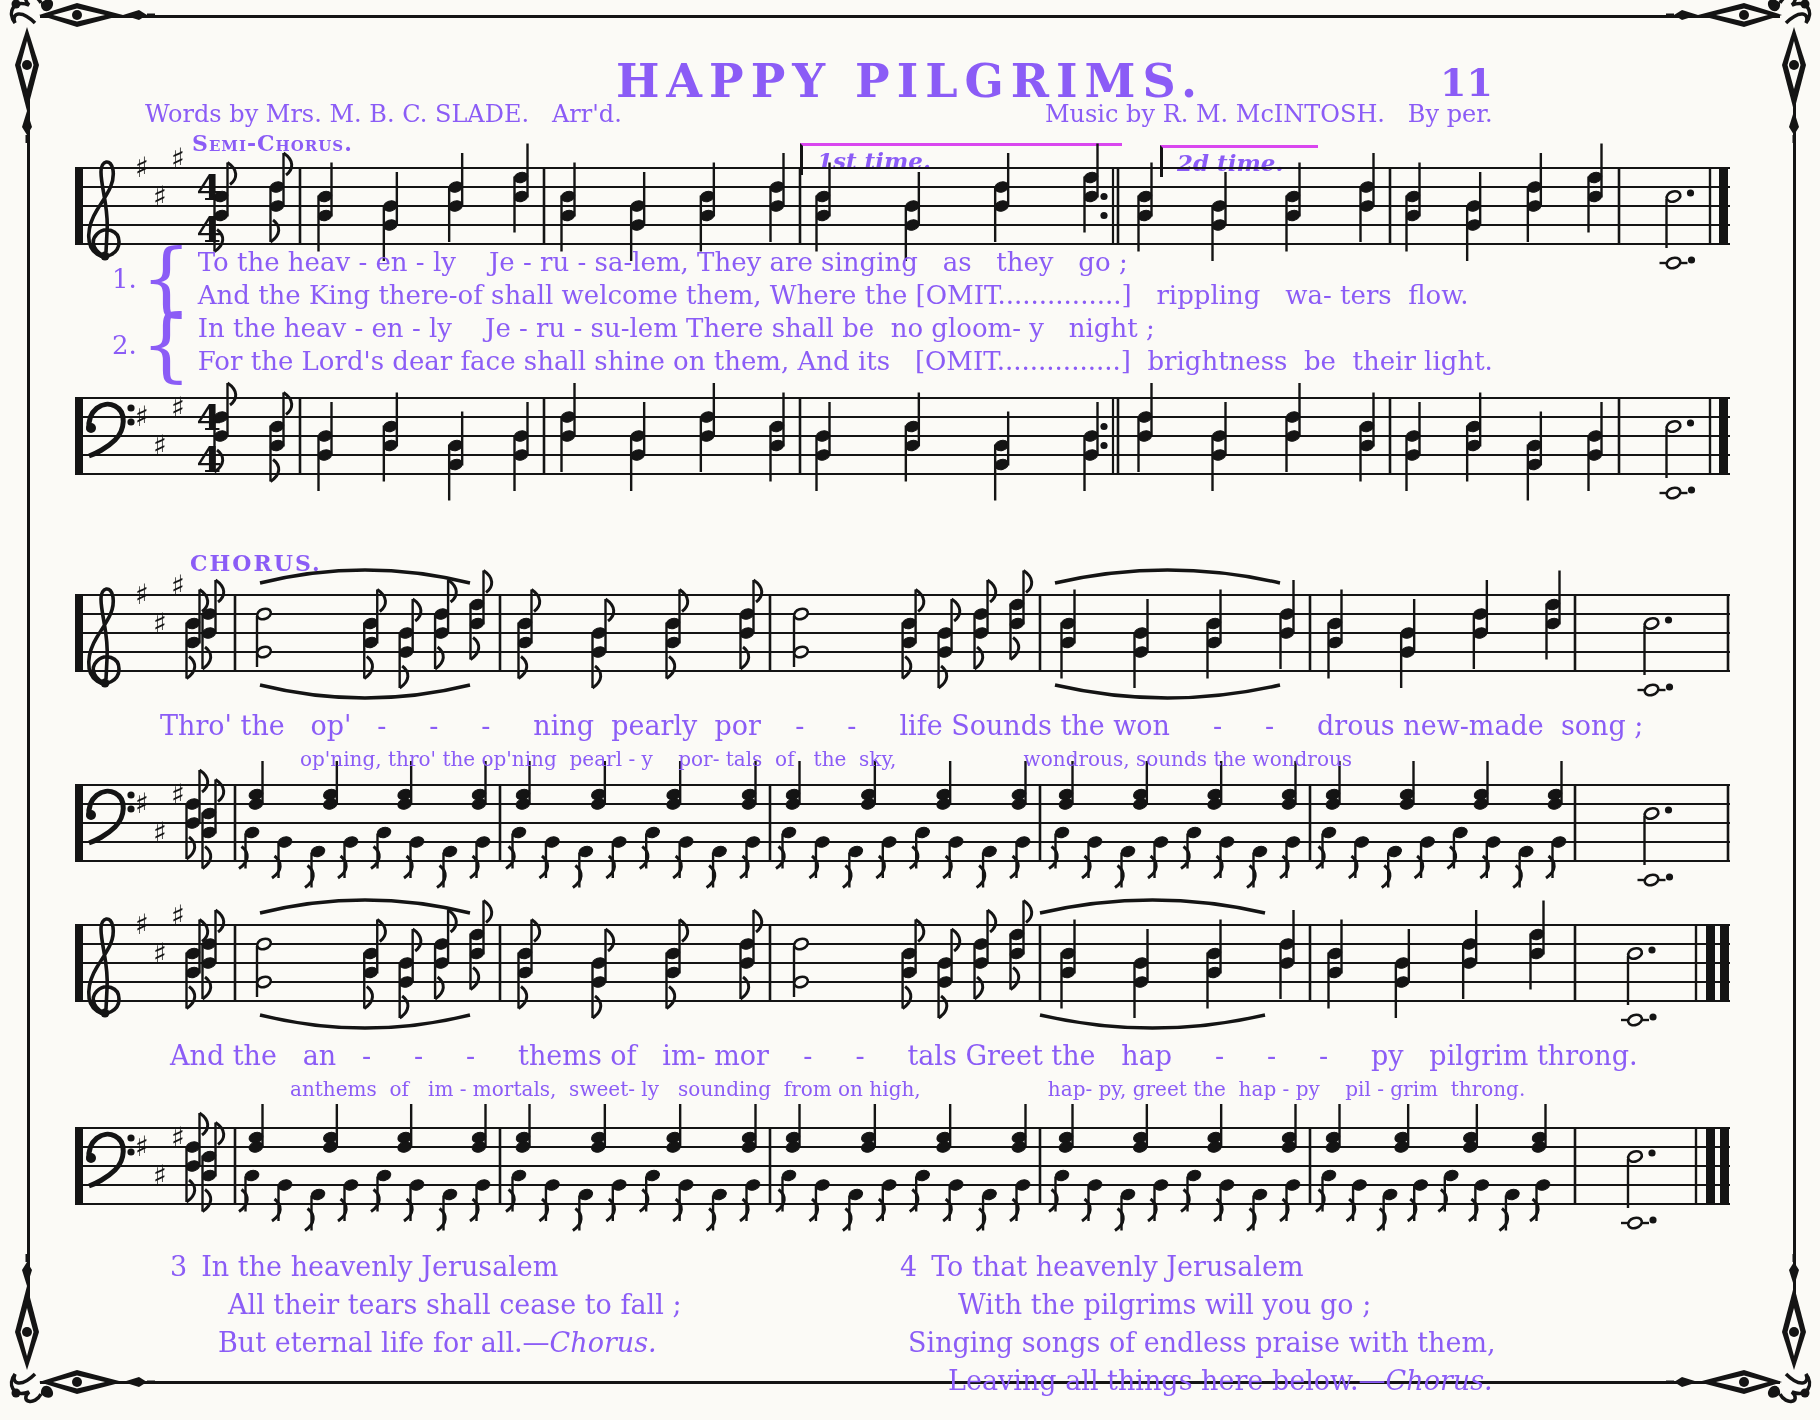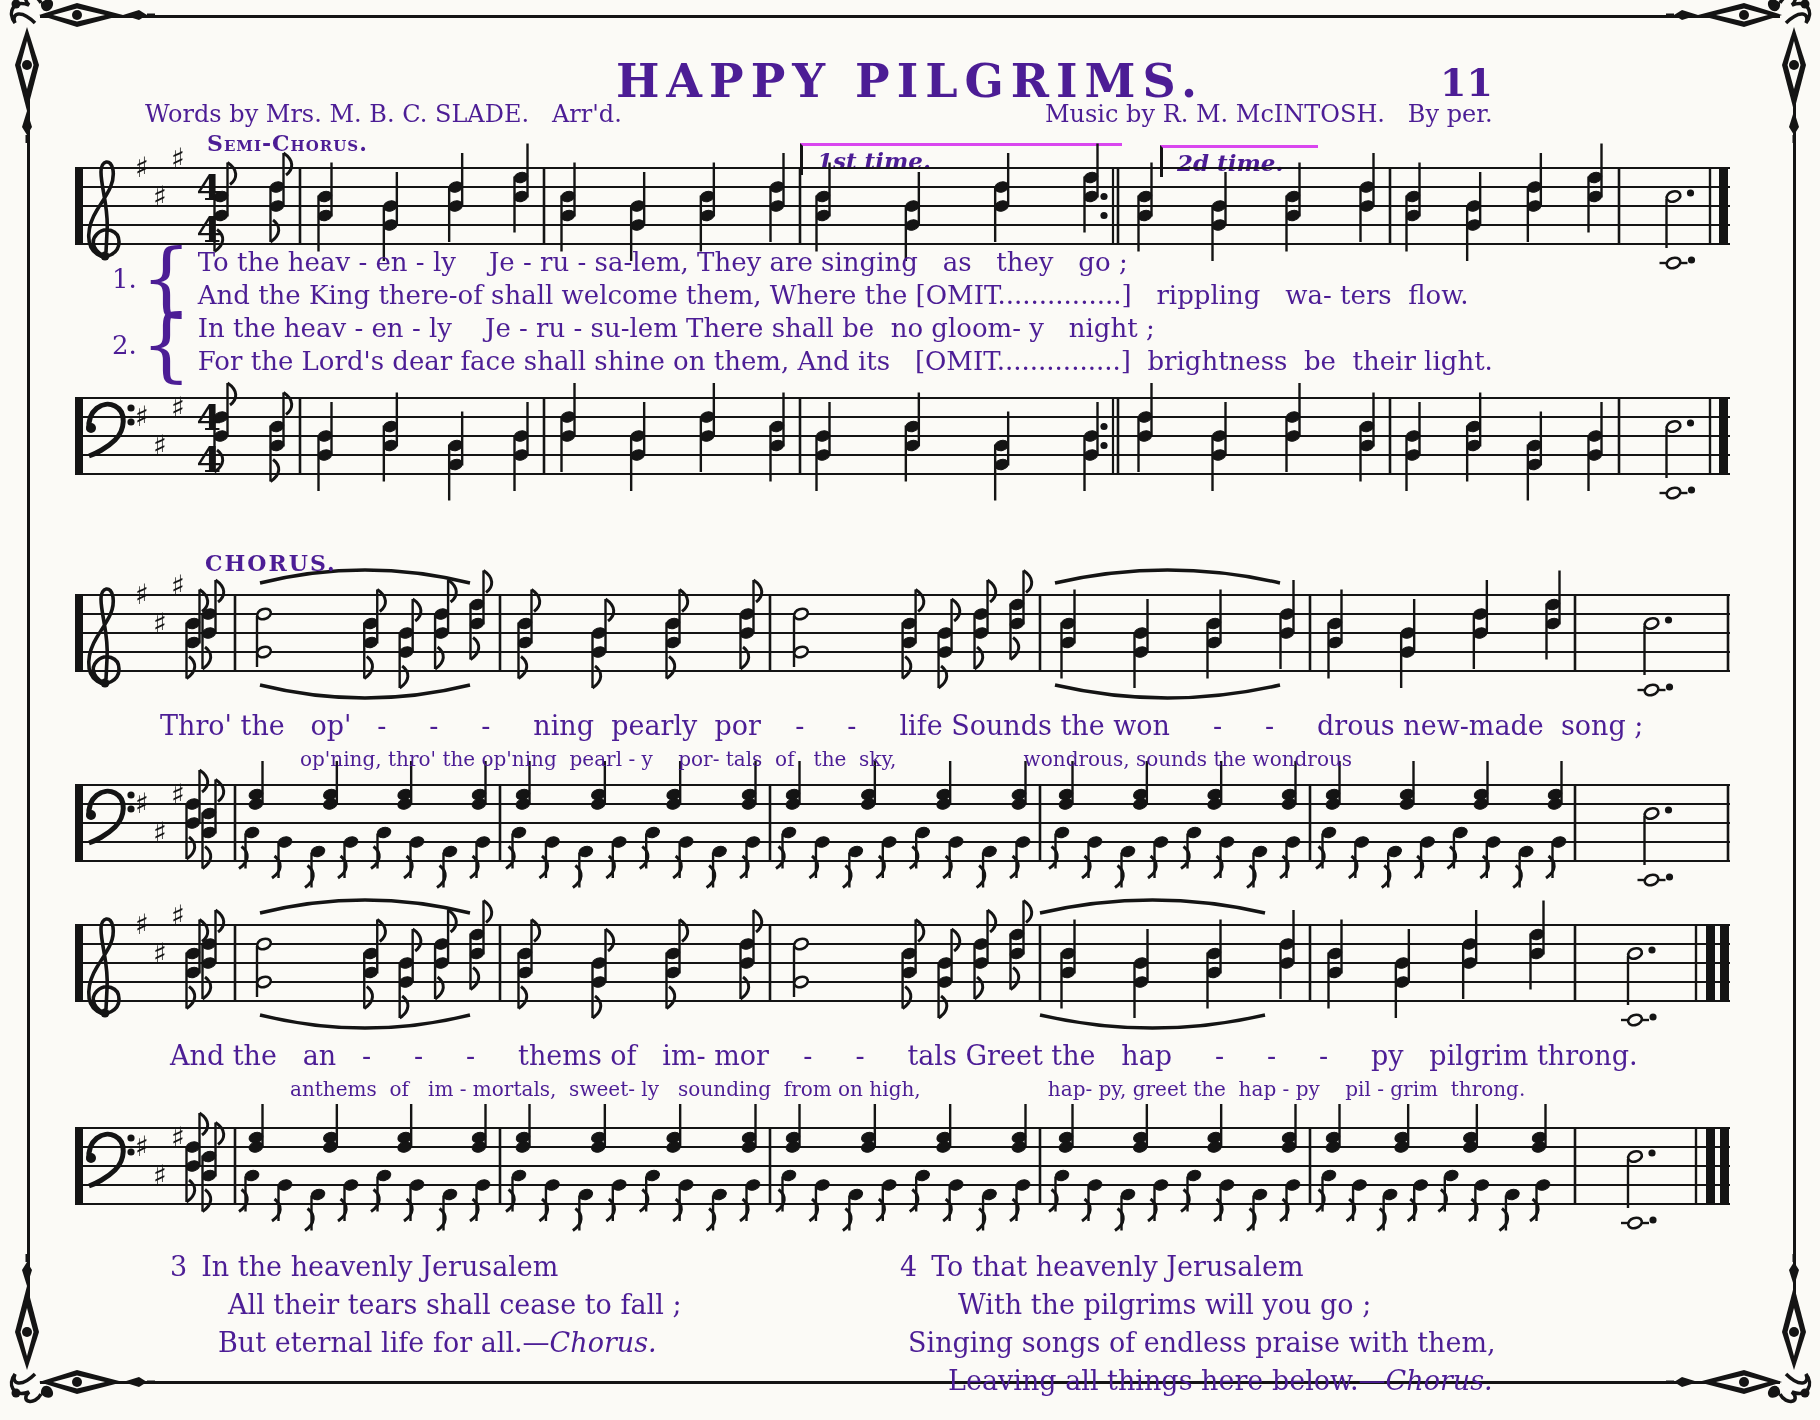--- a/index.html
+++ b/index.html
@@ -1,28 +1,28 @@
 <!DOCTYPE html>
 <html><head>
 <meta charset="utf-8">
 <style>
   html,body{margin:0;padding:0;background:#e8e6e0;}
-  .page{position:relative;width:1820px;height:1420px;background:#fbfaf6;color:#4c1d95;
+  .page{position:relative;width:1820px;height:1420px;background:#fbfaf6;color:#8b5cf6;
         font-family:"DejaVu Serif", "Liberation Serif", serif;overflow:hidden;}
   
   .bline{position:absolute;background:#141414;}
   .corner{position:absolute;width:150px;height:150px;}
   
   .title{position:absolute;left:0;right:0;top:54px;text-align:center;font-size:46px;font-weight:bold;
          letter-spacing:7px;}
   .pagenum{position:absolute;left:1440px;top:60px;font-size:38px;font-weight:bold;}
   .credit{position:absolute;top:100px;font-size:24px;white-space:pre;}
   .credit.left{left:145px;}
   .credit.right{left:1045px;}
-  .seclabel{position:absolute;font-size:22px;font-weight:bold;font-variant:small-caps;letter-spacing:1px;margin-left:15px;}
+  .seclabel{position:absolute;font-size:22px;font-weight:bold;font-variant:small-caps;letter-spacing:1px;}
   .volta{position:absolute;border-top:3px solid #d946ef;border-left:3px solid #141414;height:32px;
          font-size:23px;font-style:italic;font-weight:bold;padding:1px 0 0 14px;box-sizing:border-box;margin-top:17px;}
   
   .vrow{position:absolute;left:112px;display:flex;align-items:center;}
   .vnum{font-size:26px;margin-right:2px;}
   .brace{font-size:80px;font-weight:200;line-height:66px;margin:0 6px 0 2px;font-family:"DejaVu Serif",serif;}
   .vlines div{font-size:26px;line-height:33px;white-space:pre;}
   .clyric{position:absolute;font-size:27px;white-space:pre;}
   .cecho{position:absolute;font-size:20px;white-space:pre;}
   

